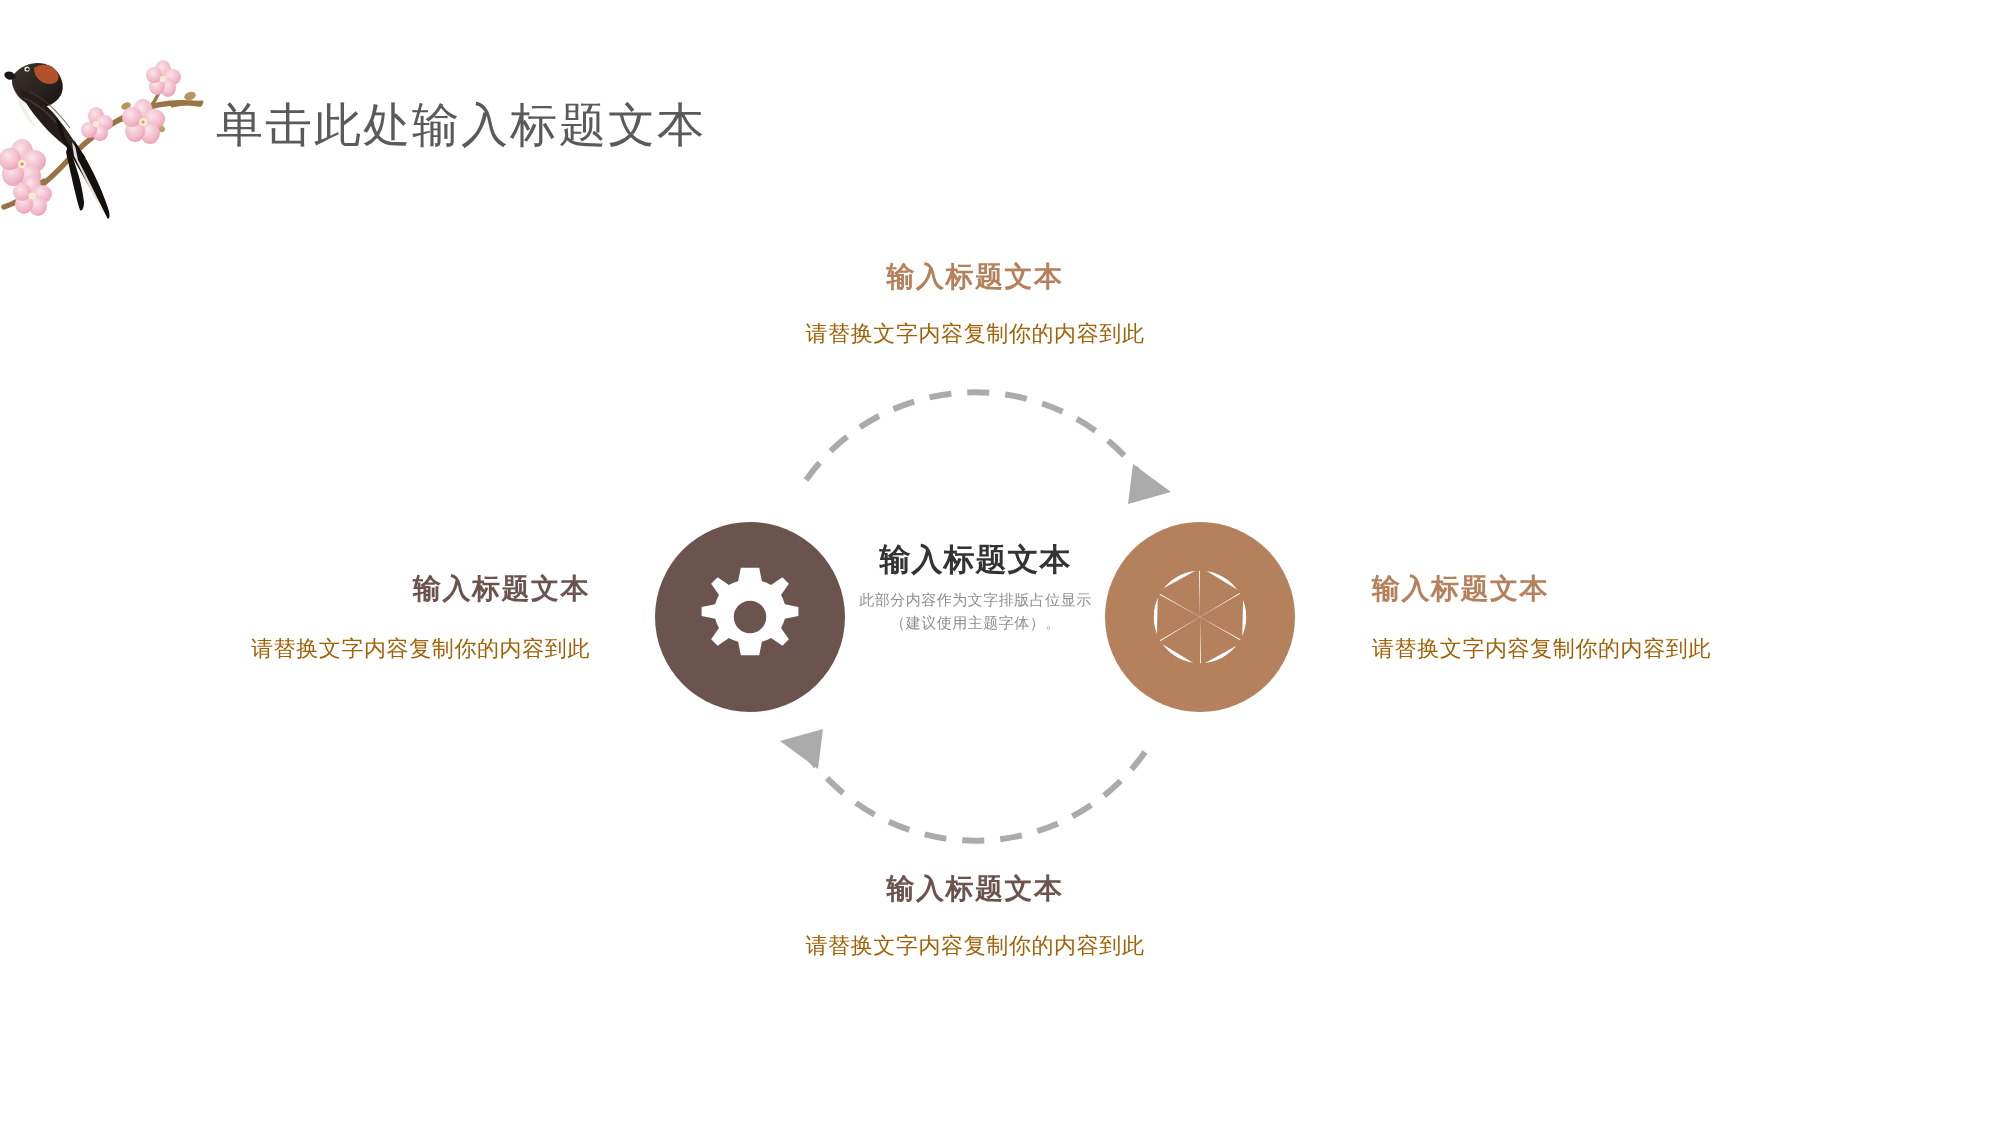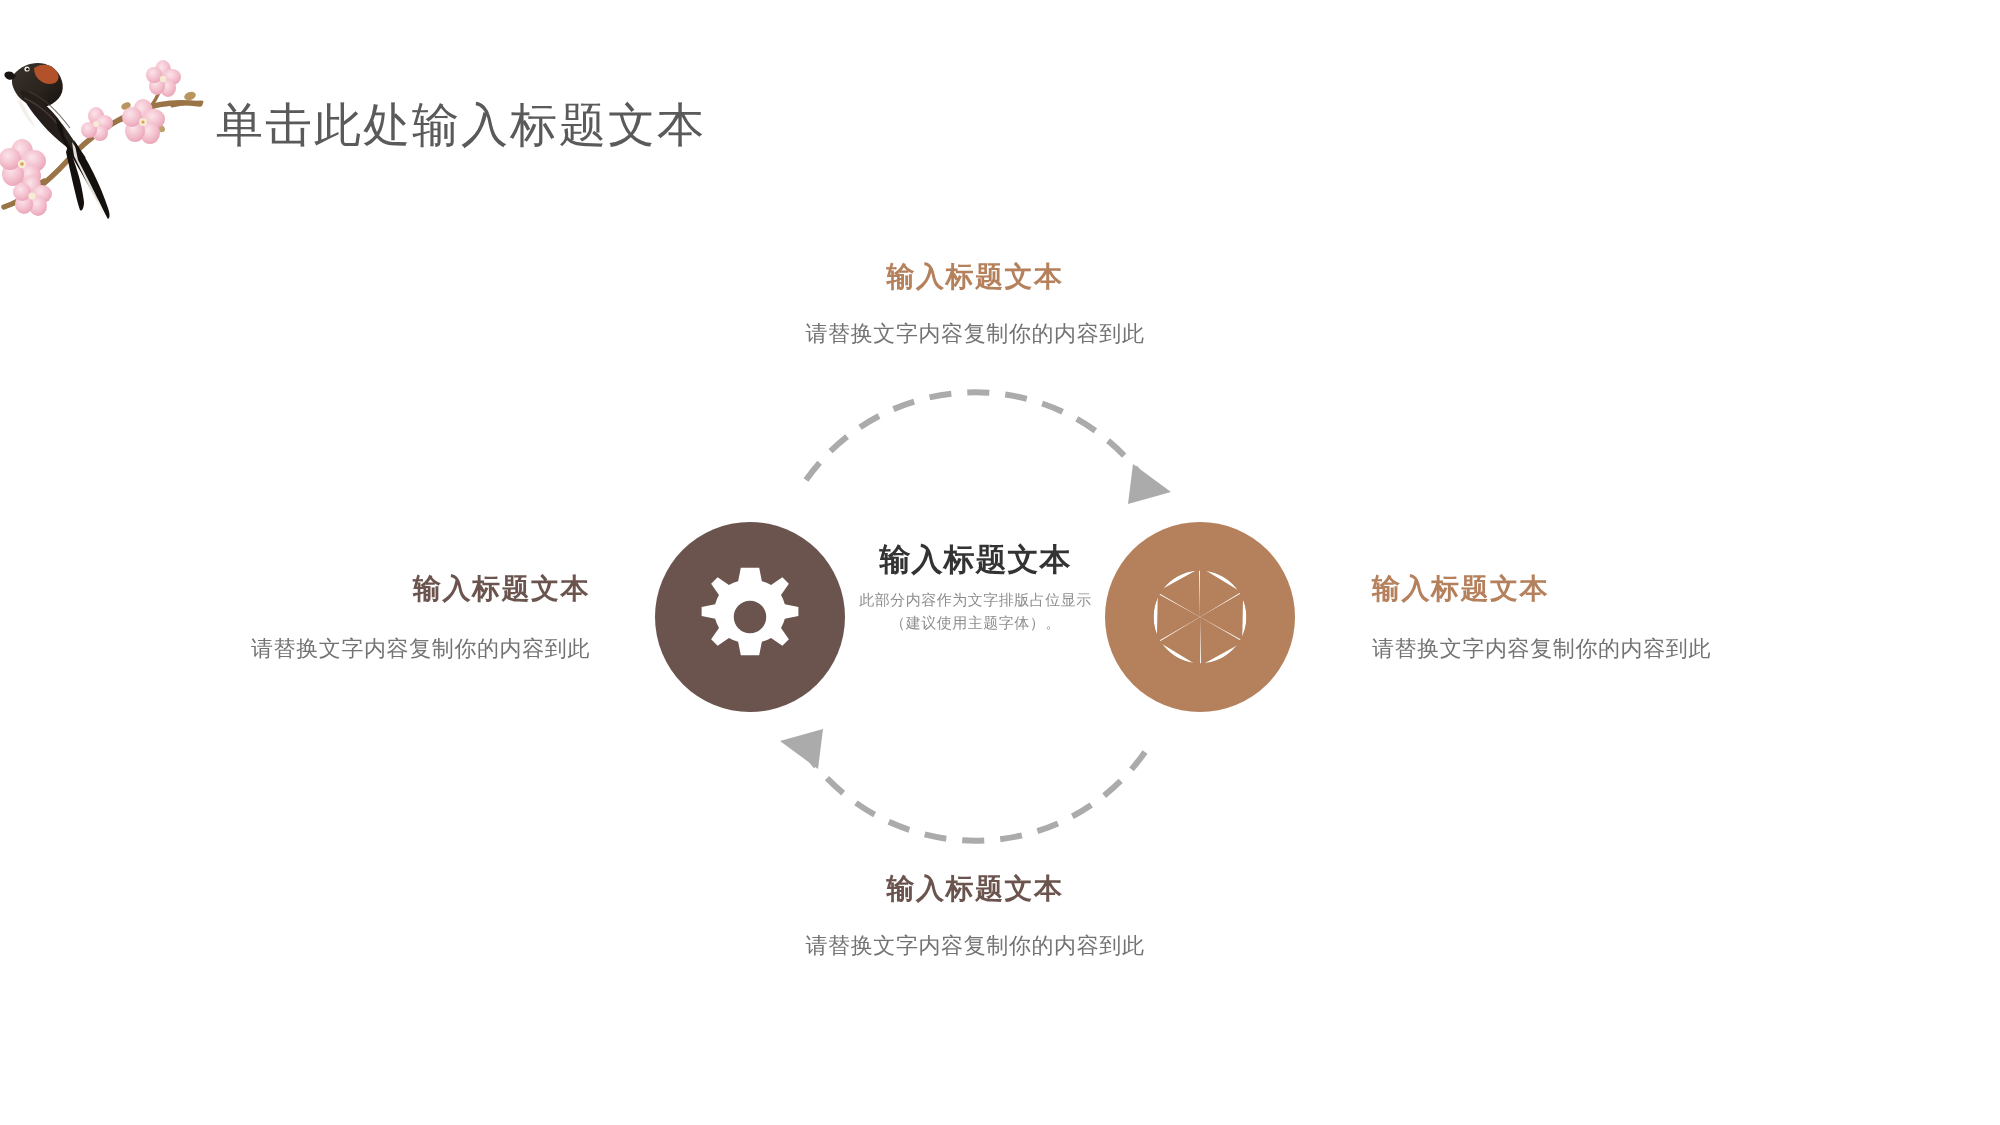--- a/index.html
+++ b/index.html
@@ -105,21 +105,21 @@
   }
   .label-title {
     font-size: 28px;
     font-weight: bold;
     letter-spacing: 1.5px;
     white-space: nowrap;
     line-height: 1.2;
   }
   .label-body {
     font-size: 22px;
-    color: #737373;
+    color: #a16207;
     letter-spacing: 0.6px;
     white-space: nowrap;
     line-height: 1.2;
   }
 
   
   #label-top {
     left: 575px;
     top: 228px;
     width: 800px;

